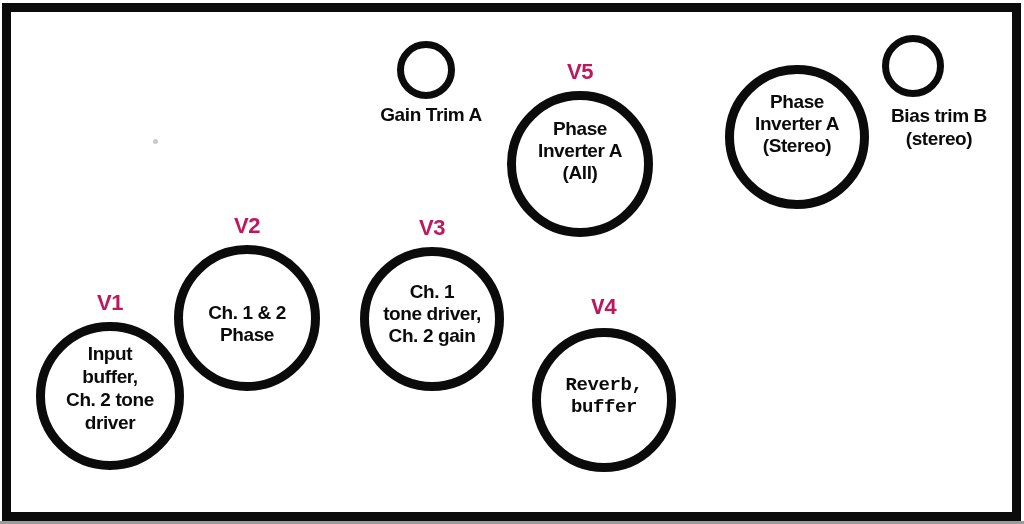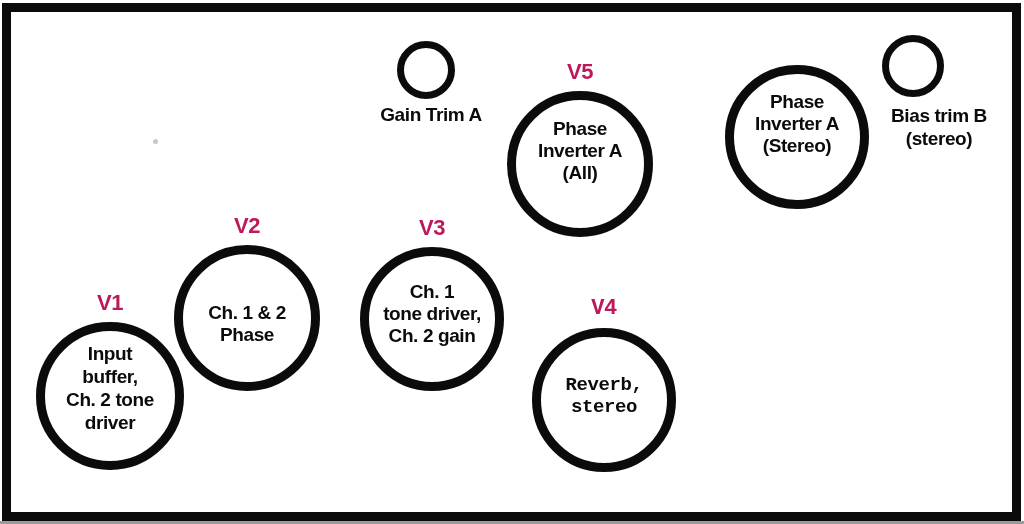--- a/index.html
+++ b/index.html
@@ -163,21 +163,21 @@
         <div>Ch. 2 gain</div>
       </div>
     </div>
   </div>
 
   <div class="tube tube-v4">
     <div class="tube-label">V4</div>
     <div class="circle">
       <div class="fn">
         <div>Reverb,</div>
-        <div>stereo</div>
+        <div>buffer</div>
       </div>
     </div>
   </div>
 
   <div class="tube tube-v5">
     <div class="tube-label">V5</div>
     <div class="circle">
       <div class="fn">
         <div>Phase</div>
         <div>Inverter A</div>

